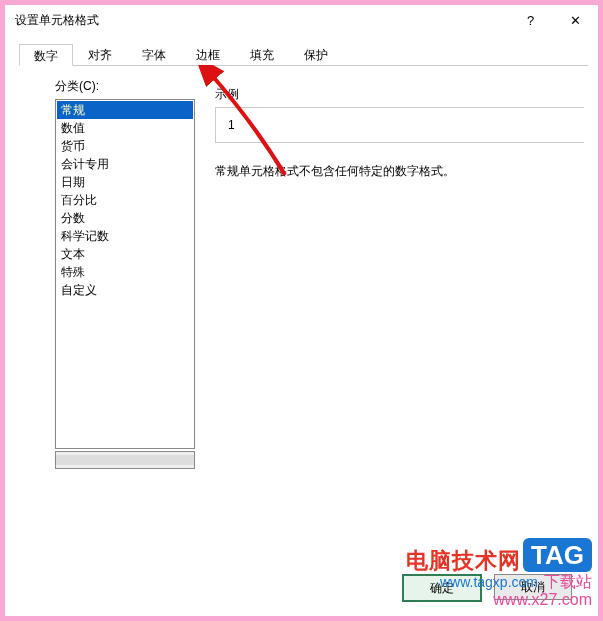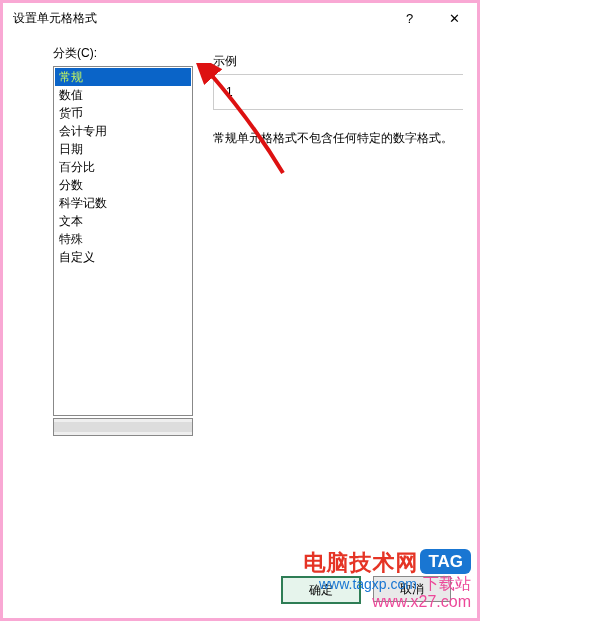--- a/index.html
+++ b/index.html
@@ -7,23 +7,23 @@
     padding: 0;
     width: 603px;
     height: 621px;
     font-family: "Microsoft YaHei", "SimSun", Arial, sans-serif;
     font-size: 12px;
     background: #fff;
     overflow: hidden;
     position: relative;
   }
   .dialog {
-    width: 480px;
+    width: 603px;
     height: 621px;
-    border: 3px solid #f9a8d4;
+    border: 5px solid #f9a8d4;
     box-sizing: border-box;
     position: relative;
     background: #fff;
   }
   .titlebar {
     height: 30px;
     display: flex;
     align-items: center;
     padding: 0 0 0 10px;
     font-size: 12px;
@@ -81,21 +81,21 @@
     padding: 1px;
     box-sizing: border-box;
     background: #fff;
   }
   .catitem {
     padding: 1px 4px;
     line-height: 16px;
   }
   .catitem.selected {
     background: #0a64c8;
-    color: #bef264;
+    color: #fef9c3;
   }
   .slider {
     margin-top: 2px;
     border: 1px solid #888;
     height: 16px;
     position: relative;
     background: #efefef;
   }
   .slider .track {
     position: absolute;
@@ -159,21 +159,21 @@
   .wm .red {
     color: #e53425;
     font-weight: 700;
     font-size: 22px;
     letter-spacing: 1px;
   }
   .wm .tag {
     background: #1976d2;
     color: #fff;
     font-weight: 700;
-    font-size: 17px;
+    font-size: 26px;
     padding: 4px 8px;
     border-radius: 6px;
     display: inline-block;
   }
   .wm .sub {
     color: #1976d2;
     font-size: 14px;
     margin-top: 2px;
     display: flex;
     align-items: center;
@@ -196,20 +196,28 @@
 <body>
 
 <div class="dialog">
 
   <div class="titlebar">
     <span class="title">设置单元格格式</span>
     <span class="winbtn">?</span>
     <span class="winbtn">✕</span>
   </div>
 
+  <div class="tabs">
+    <div class="tab active"><span>数字</span></div>
+    <div class="tab"><span>对齐</span></div>
+    <div class="tab"><span>字体</span></div>
+    <div class="tab"><span>边框</span></div>
+    <div class="tab"><span>填充</span></div>
+    <div class="tab"><span>保护</span></div>
+  </div>
 
   <div class="body">
     <div class="left">
       <div class="catlabel">分类(C):</div>
       <div class="catlist">
         <div class="catitem selected"><span>常规</span></div>
         <div class="catitem"><span>数值</span></div>
         <div class="catitem"><span>货币</span></div>
         <div class="catitem"><span>会计专用</span></div>
         <div class="catitem"><span>日期</span></div>

